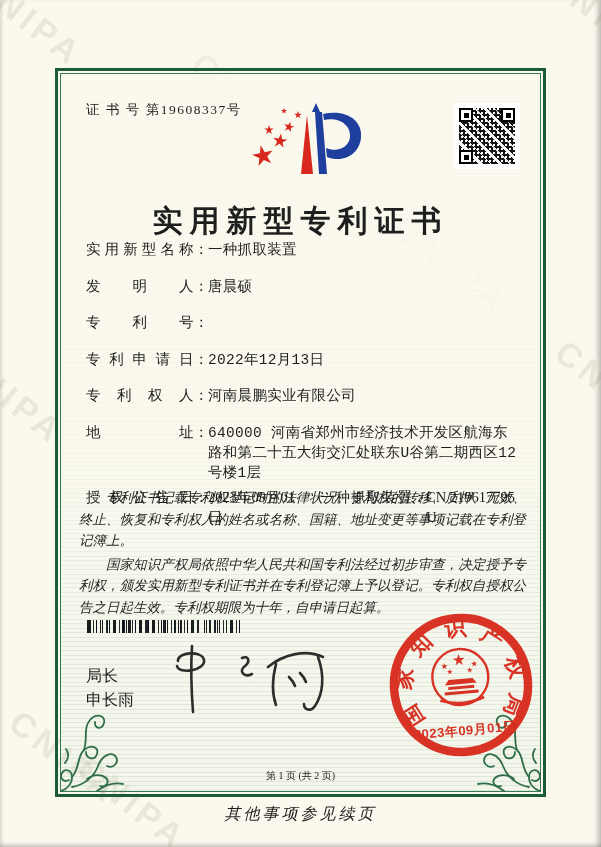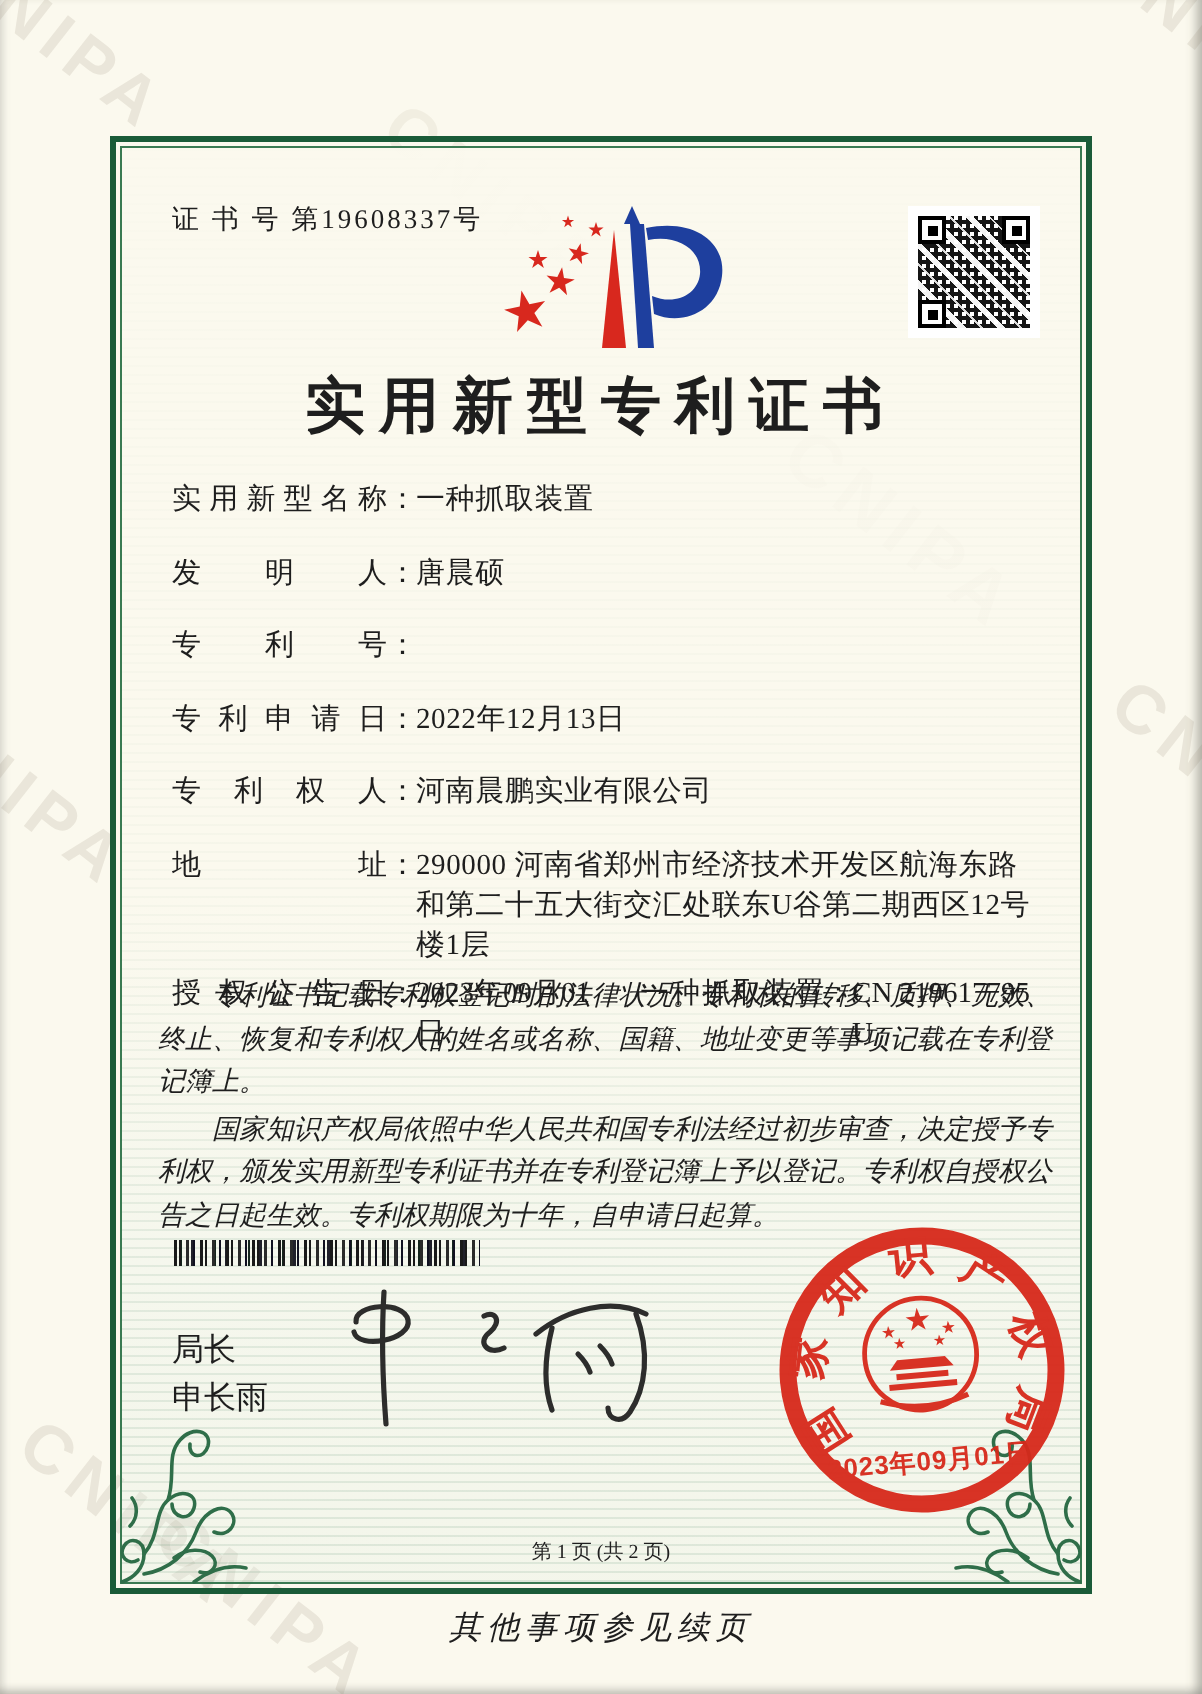--- a/index.html
+++ b/index.html
@@ -40,25 +40,25 @@
   .qr{position:absolute;left:454px;top:103px;width:66px;height:66px;background:#fff;z-index:4;}
   .qr-noise{position:absolute;inset:5px;
     background-image:
       repeating-linear-gradient(45deg, rgba(255,255,255,.95) 0 3px, rgba(255,255,255,0) 3px 8px, rgba(255,255,255,.85) 8px 9px, rgba(255,255,255,0) 9px 14px),
       repeating-linear-gradient(0deg,#151515 0 2px,rgba(0,0,0,0) 2px 4px),
       repeating-linear-gradient(90deg,#151515 0 2px,#ffffff 2px 4px);}
   .finder{position:absolute;width:14px;height:14px;border:2.5px solid #000;background:#fff;box-sizing:border-box;}
   .finder::after{content:"";position:absolute;inset:2.5px;background:#000;}
   .finder-tl{left:5px;top:5px;} .finder-tr{right:5px;top:5px;} .finder-bl{left:5px;bottom:5px;}
   
-  .title{position:absolute;left:0;top:183px;width:601px;text-align:center;
+  .title{position:absolute;left:0;top:201px;width:601px;text-align:center;
     font-size:30px;font-weight:bold;letter-spacing:7px;z-index:4;}
   
   .fields{position:absolute;left:86px;top:240px;width:436px;font-size:14.5px;z-index:4;}
-  .frow{display:flex;margin-bottom:16.5px;line-height:20px;}
+  .frow{display:flex;margin-bottom:16.5px;line-height:20px;font-family:Liberation Mono, monospace;}
   .flabel{display:inline-block;width:108px;text-align:justify;text-align-last:justify;flex:none;letter-spacing:.5px;}
   .fcolon{flex:none;width:14px;}
   .fvalue{flex:1;letter-spacing:.3px;}
   .frow-addr{margin-bottom:4px;}
   .grant-row{display:flex;line-height:20px;}
   .grant-g2{margin-left:14px;display:flex;}
   .flabel-sm{display:inline-block;width:92px;text-align:justify;text-align-last:justify;flex:none;}
   
   .paras{position:absolute;left:79px;top:487px;width:447px;font-size:13.5px;
     line-height:21.5px;text-align:justify;font-style:italic;z-index:4;}
@@ -177,21 +177,21 @@
       <span class="fvalue">2022年12月13日</span>
     </div>
     <div class="frow">
       <span class="flabel">专利权人</span>
       <span class="fcolon">：</span>
       <span class="fvalue">河南晨鹏实业有限公司</span>
     </div>
     <div class="frow frow-addr">
       <span class="flabel">地址</span>
       <span class="fcolon">：</span>
-      <span class="fvalue">290000 河南省郑州市经济技术开发区航海东路和第二十五大街交汇处联东U谷第二期西区12号楼1层</span>
+      <span class="fvalue">640000 河南省郑州市经济技术开发区航海东路和第二十五大街交汇处联东U谷第二期西区12号楼1层</span>
     </div>
     <div class="grant-row">
       <span class="flabel">授权公告日</span>
       <span class="fcolon">：</span>
       <span>2023年09月01日</span>
       <span class="grant-g2">
         <span class="flabel-sm">一种抓取装置</span>
         <span class="fcolon">：</span>
         <span>CN 219617795 U</span>
       </span>

